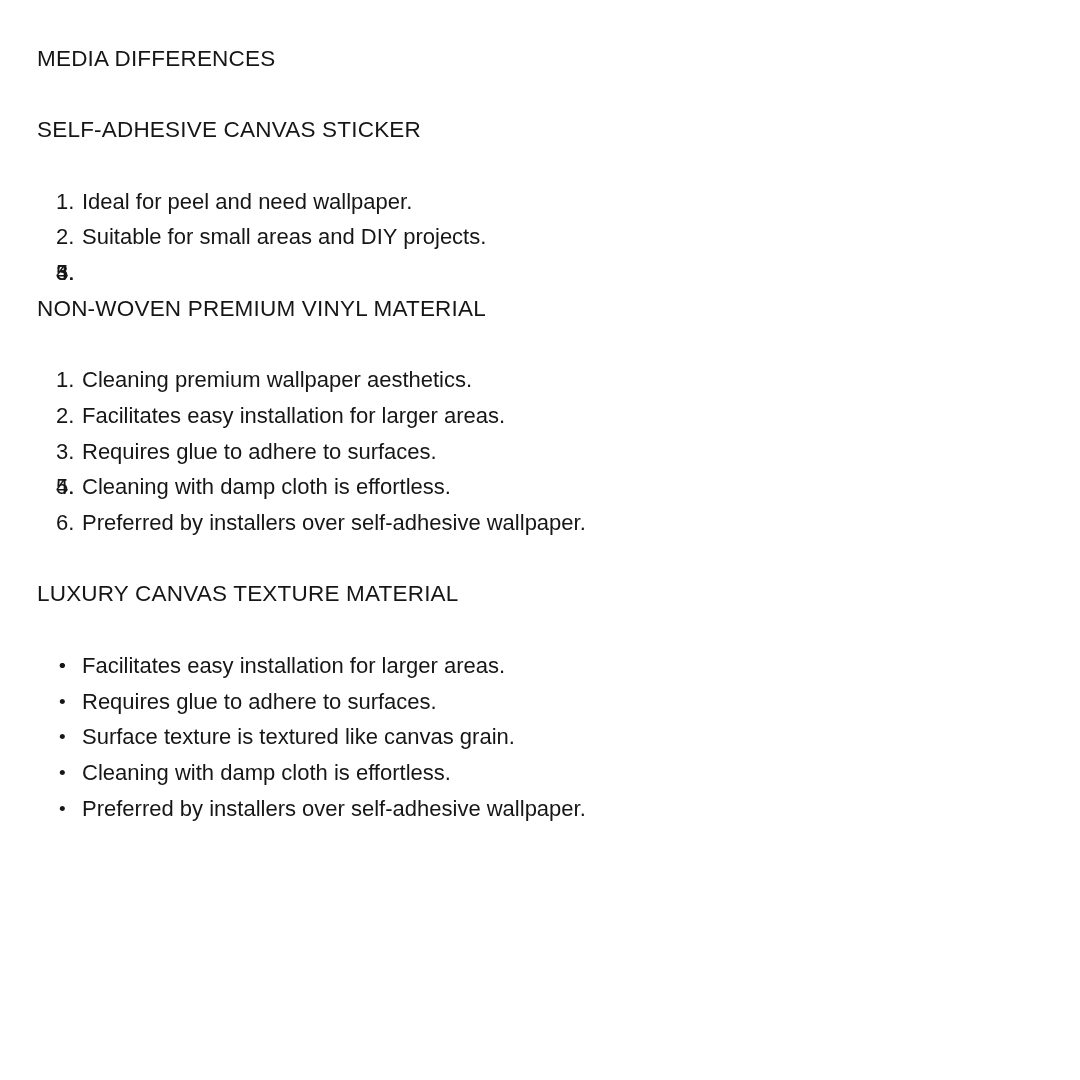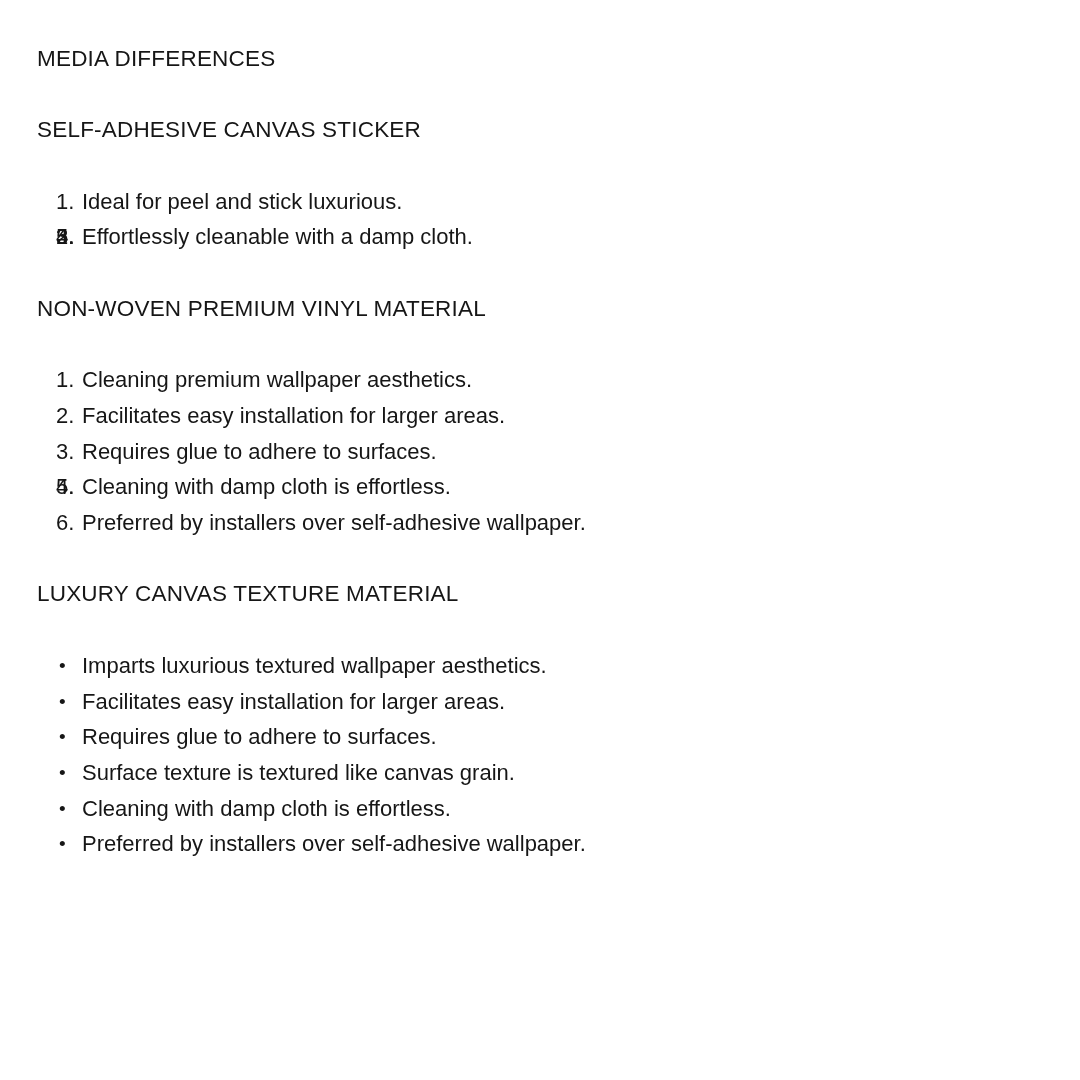--- a/index.html
+++ b/index.html
@@ -59,34 +59,34 @@
 <div class="page">
   <div class="document">
 
     <h1 class="doc-heading">MEDIA DIFFERENCES</h1>
 
     <h2 class="doc-heading">SELF-ADHESIVE CANVAS STICKER</h2>
 
     <div class="list numbered">
       <div class="list-item">
         <span class="marker">1.</span>
-        <span class="text">Ideal for peel and stick luxurious.</span>
+        <span class="text">Ideal for peel and need wallpaper.</span>
       </div>
       <div class="list-item">
         <span class="marker">2.</span>
+        <span class="text">Suitable for small areas and DIY projects.</span>
       </div>
       <div class="list-item">
         <span class="marker">3.</span>
       </div>
       <div class="list-item">
         <span class="marker">4.</span>
       </div>
       <div class="list-item">
         <span class="marker">5.</span>
-        <span class="text">Effortlessly cleanable with a damp cloth.</span>
       </div>
     </div>
 
     <h2 class="doc-heading">NON-WOVEN PREMIUM VINYL MATERIAL</h2>
 
     <div class="list numbered">
       <div class="list-item">
         <span class="marker">1.</span>
         <span class="text">Cleaning premium wallpaper aesthetics.</span>
       </div>
@@ -109,21 +109,20 @@
         <span class="marker">6.</span>
         <span class="text">Preferred by installers over self-adhesive wallpaper.</span>
       </div>
     </div>
 
     <h2 class="doc-heading">LUXURY CANVAS TEXTURE MATERIAL</h2>
 
     <div class="list bulleted">
       <div class="list-item">
         <span class="marker">•</span>
-        <span class="text">Imparts luxurious textured wallpaper aesthetics.</span>
       </div>
       <div class="list-item">
         <span class="marker">•</span>
         <span class="text">Facilitates easy installation for larger areas.</span>
       </div>
       <div class="list-item">
         <span class="marker">•</span>
         <span class="text">Requires glue to adhere to surfaces.</span>
       </div>
       <div class="list-item">

